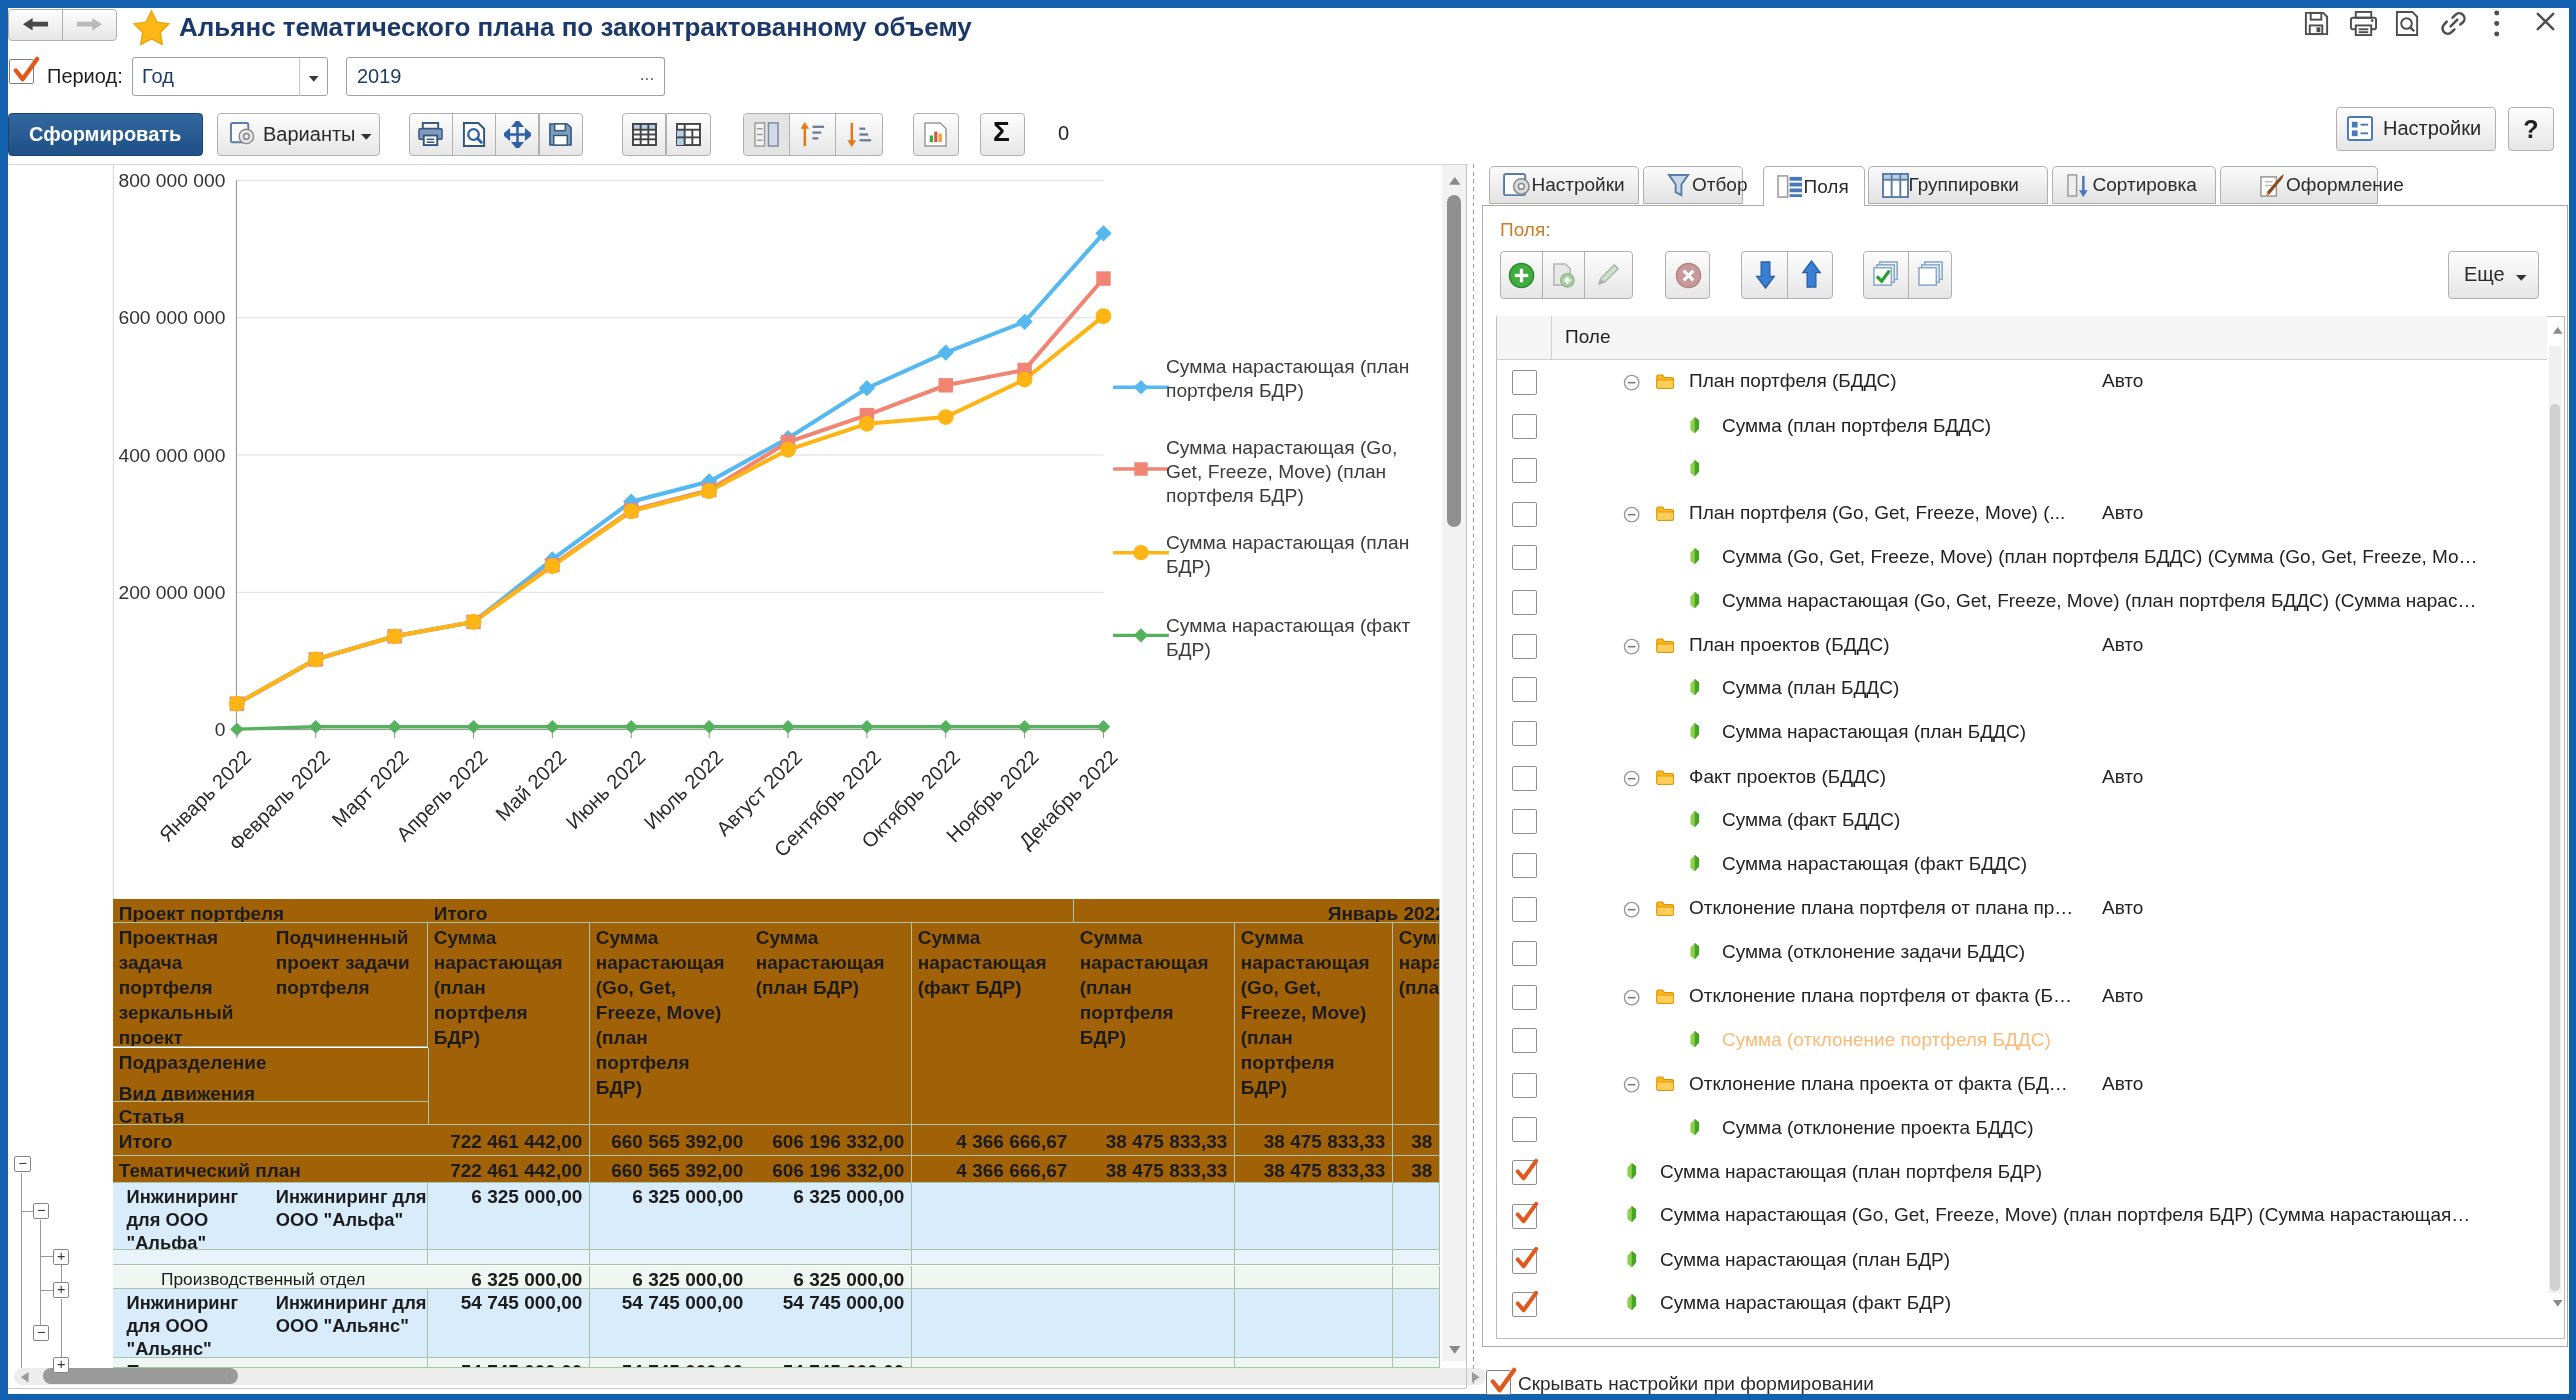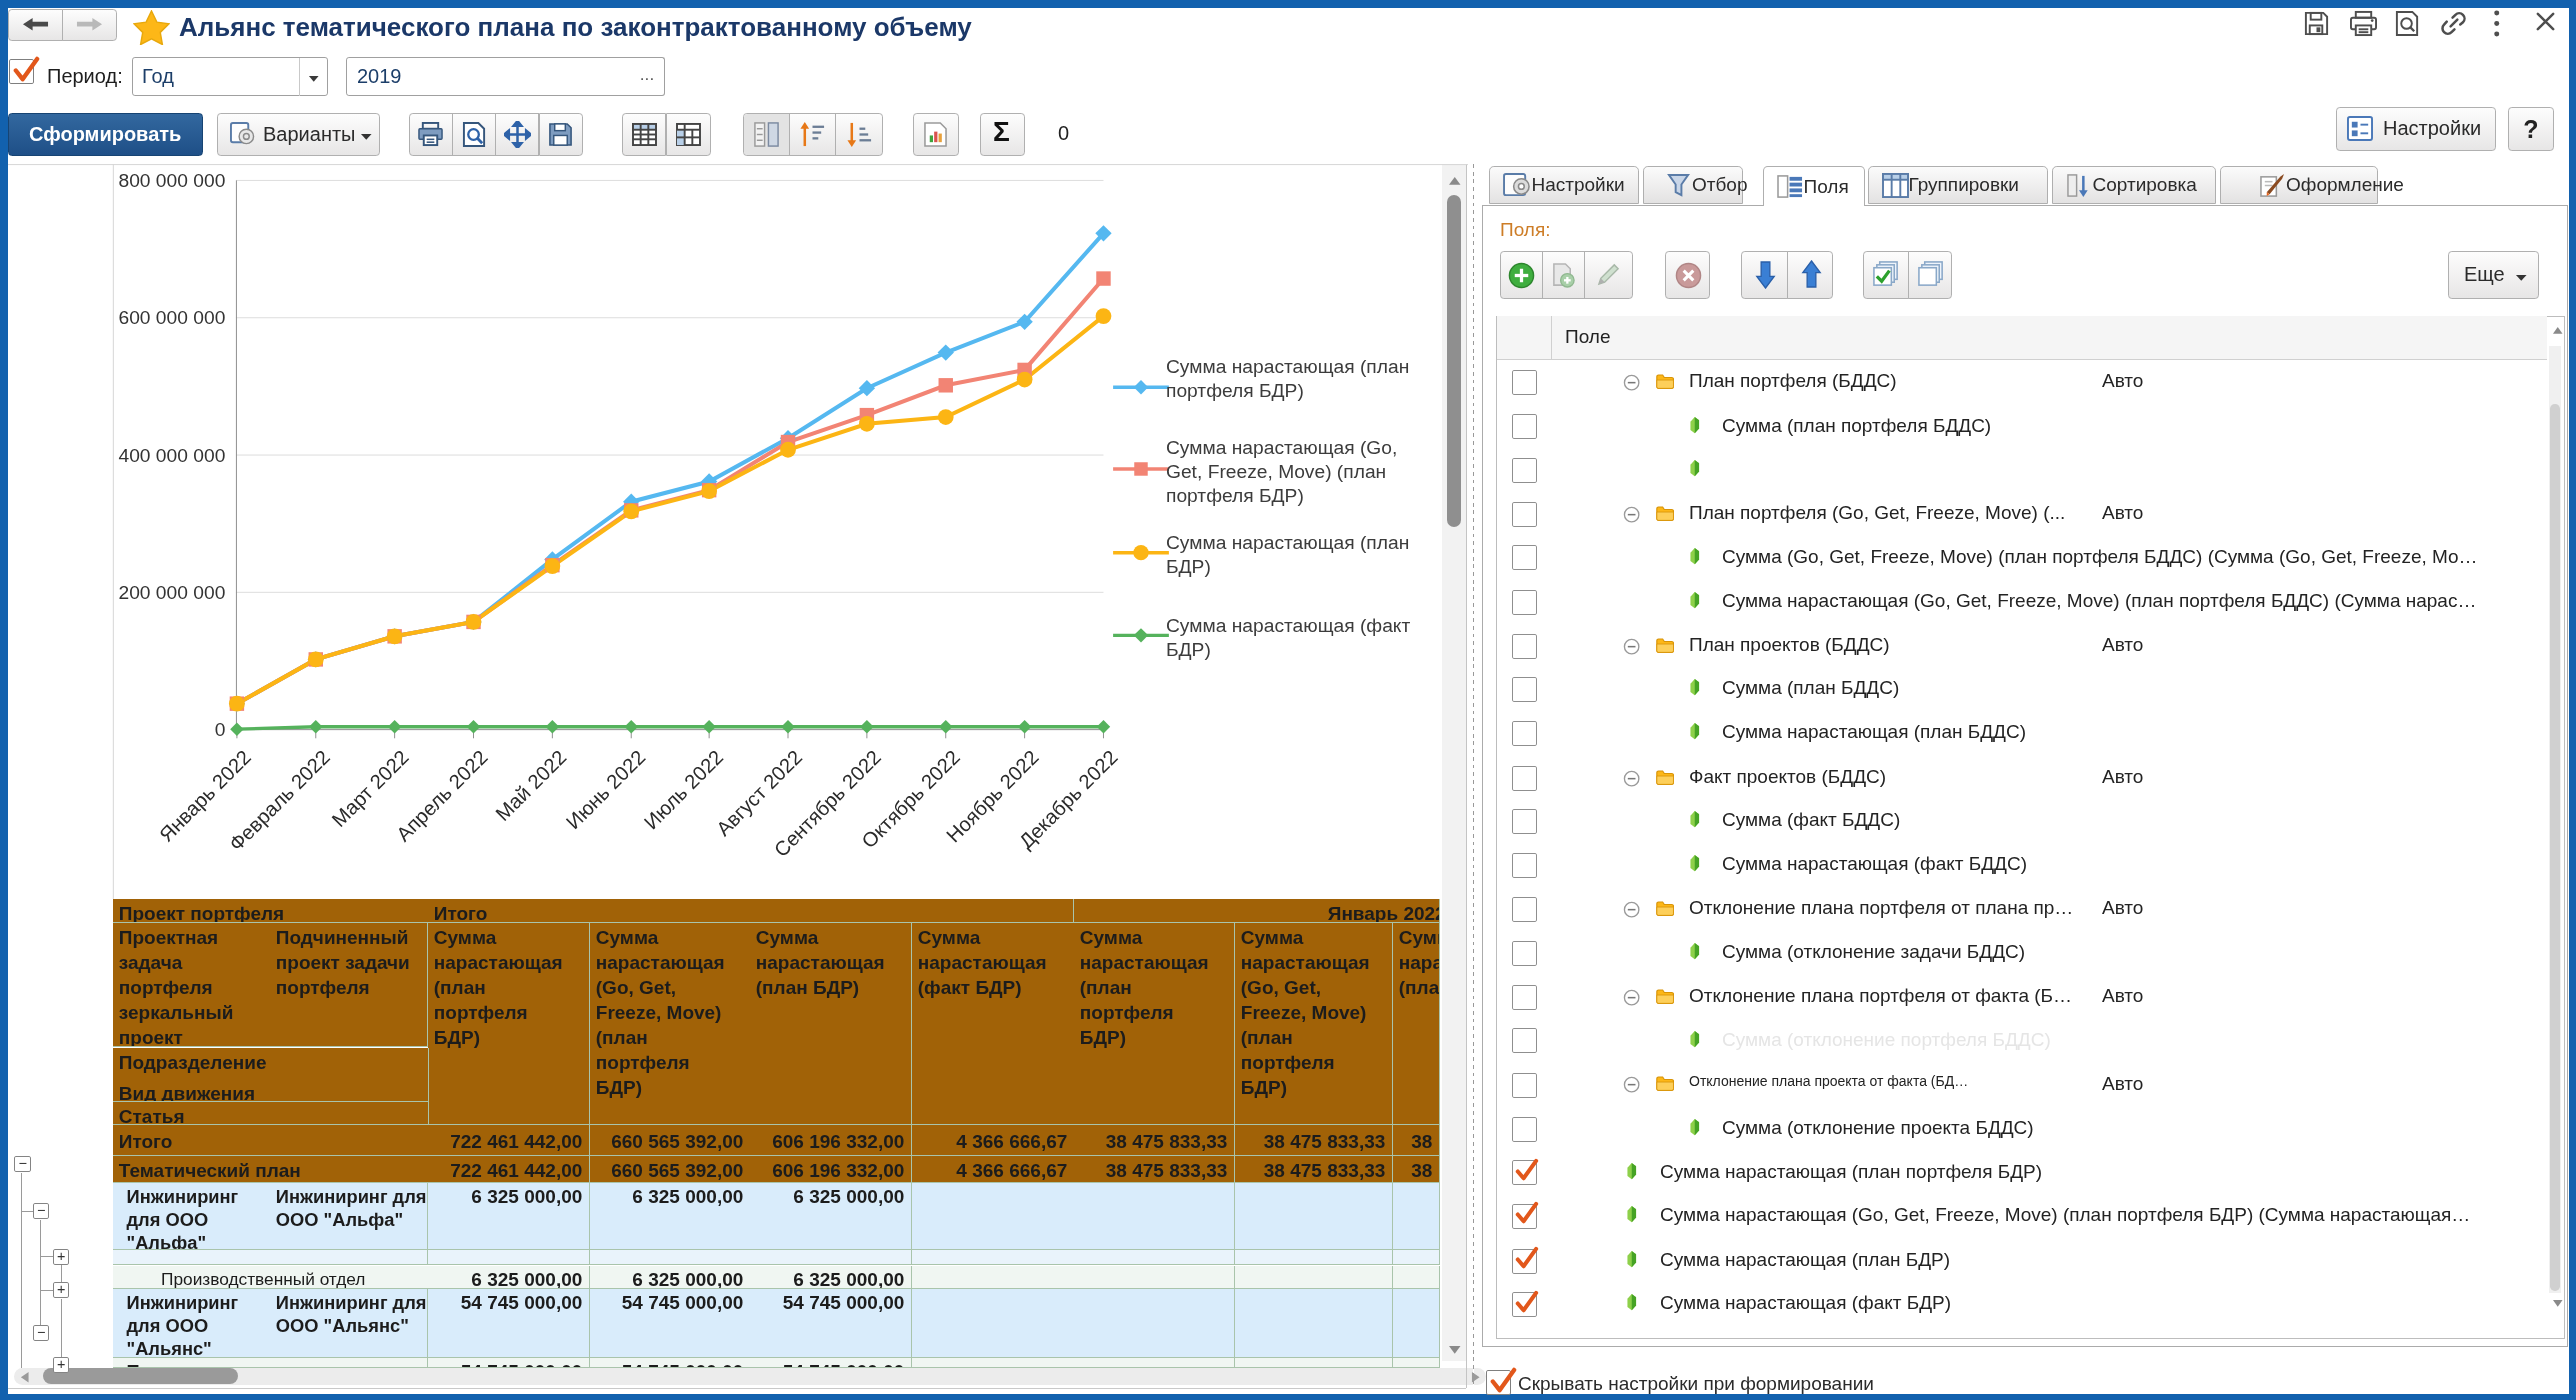--- a/index.html
+++ b/index.html
@@ -698,36 +698,36 @@
 <div class="abs" style="left:1689px;top:985px;font-size:19px;color:#232323;z-index:3;white-space:nowrap">Отклонение плана портфеля от факта (Б…</div>
 <div class="abs" style="left:2102px;top:985px;font-size:19px;color:#232323;z-index:3">Авто</div>
 <div class="row" style="top:1020px;z-index:2"></div>
 <div class="cb" style="left:1512px;top:1028px;z-index:3"></div>
 <div class="abs" style="left:1689px;top:1030px;z-index:3">
       <svg width="11.5" height="18.3" viewBox="0 0 12 19">
         <path d="M6 1 L10.5 4.5 L10.5 13 L6 18 L1.5 14.5 L1.5 6 Z" fill="#8ed04a"></path>
         <path d="M6 1 L10.5 4.5 L10.5 13 L6 18 Z" fill="#46a325"></path>
       </svg>
     </div>
-<div class="abs" style="left:1722px;top:1029px;font-size:19px;color:#e5e5e5;z-index:3;width:827px;white-space:nowrap;overflow:hidden">Сумма (отклонение портфеля БДДС)</div>
+<div class="abs" style="left:1722px;top:1029px;font-size:19px;color:#fdba74;z-index:3;width:827px;white-space:nowrap;overflow:hidden">Сумма (отклонение портфеля БДДС)</div>
 <div class="row" style="top:1063px;z-index:2"></div>
 <div class="cb" style="left:1512px;top:1073px;z-index:3"></div>
 <div class="abs" style="left:1623px;top:1076px;z-index:3">
       <svg width="17.3" height="17.3" viewBox="0 0 18 18">
         <circle cx="9" cy="9" r="7.5" fill="#fff" stroke="#9a9a9a" stroke-width="1.4"></circle>
         <line x1="5" y1="9" x2="13" y2="9" stroke="#777" stroke-width="1.6"></line>
       </svg>
     </div>
 <div class="abs" style="left:1656px;top:1076px;z-index:3">
       <svg width="18.3" height="15.4" viewBox="0 0 22 18">
         <path d="M1 3 a2 2 0 0 1 2 -2 h5 l2 3 h9 a2 2 0 0 1 2 2 v9 a2 2 0 0 1 -2 2 h-16 a2 2 0 0 1 -2 -2 Z" fill="#fdb717" stroke="#d89408" stroke-width="1.4"></path>
         <path d="M1 7 h20 v8 a2 2 0 0 1 -2 2 h-16 a2 2 0 0 1 -2 -2 Z" fill="#fdcf5a" stroke="#d89408" stroke-width="1"></path>
       </svg>
     </div>
-<div class="abs" style="left:1689px;top:1073px;font-size:14px;color:#232323;z-index:3;white-space:nowrap">Отклонение плана проекта от факта (БД…</div>
+<div class="abs" style="left:1689px;top:1073px;font-size:19px;color:#232323;z-index:3;white-space:nowrap">Отклонение плана проекта от факта (БД…</div>
 <div class="abs" style="left:2102px;top:1073px;font-size:19px;color:#232323;z-index:3">Авто</div>
 <div class="row" style="top:1107px;z-index:2"></div>
 <div class="cb" style="left:1512px;top:1117px;z-index:3"></div>
 <div class="abs" style="left:1689px;top:1118px;z-index:3">
       <svg width="11.5" height="18.3" viewBox="0 0 12 19">
         <path d="M6 1 L10.5 4.5 L10.5 13 L6 18 L1.5 14.5 L1.5 6 Z" fill="#8ed04a"></path>
         <path d="M6 1 L10.5 4.5 L10.5 13 L6 18 Z" fill="#46a325"></path>
       </svg>
     </div>
 <div class="abs" style="left:1722px;top:1117px;font-size:19px;color:#232323;z-index:3;width:827px;white-space:nowrap;overflow:hidden">Сумма (отклонение проекта БДДС)</div>

